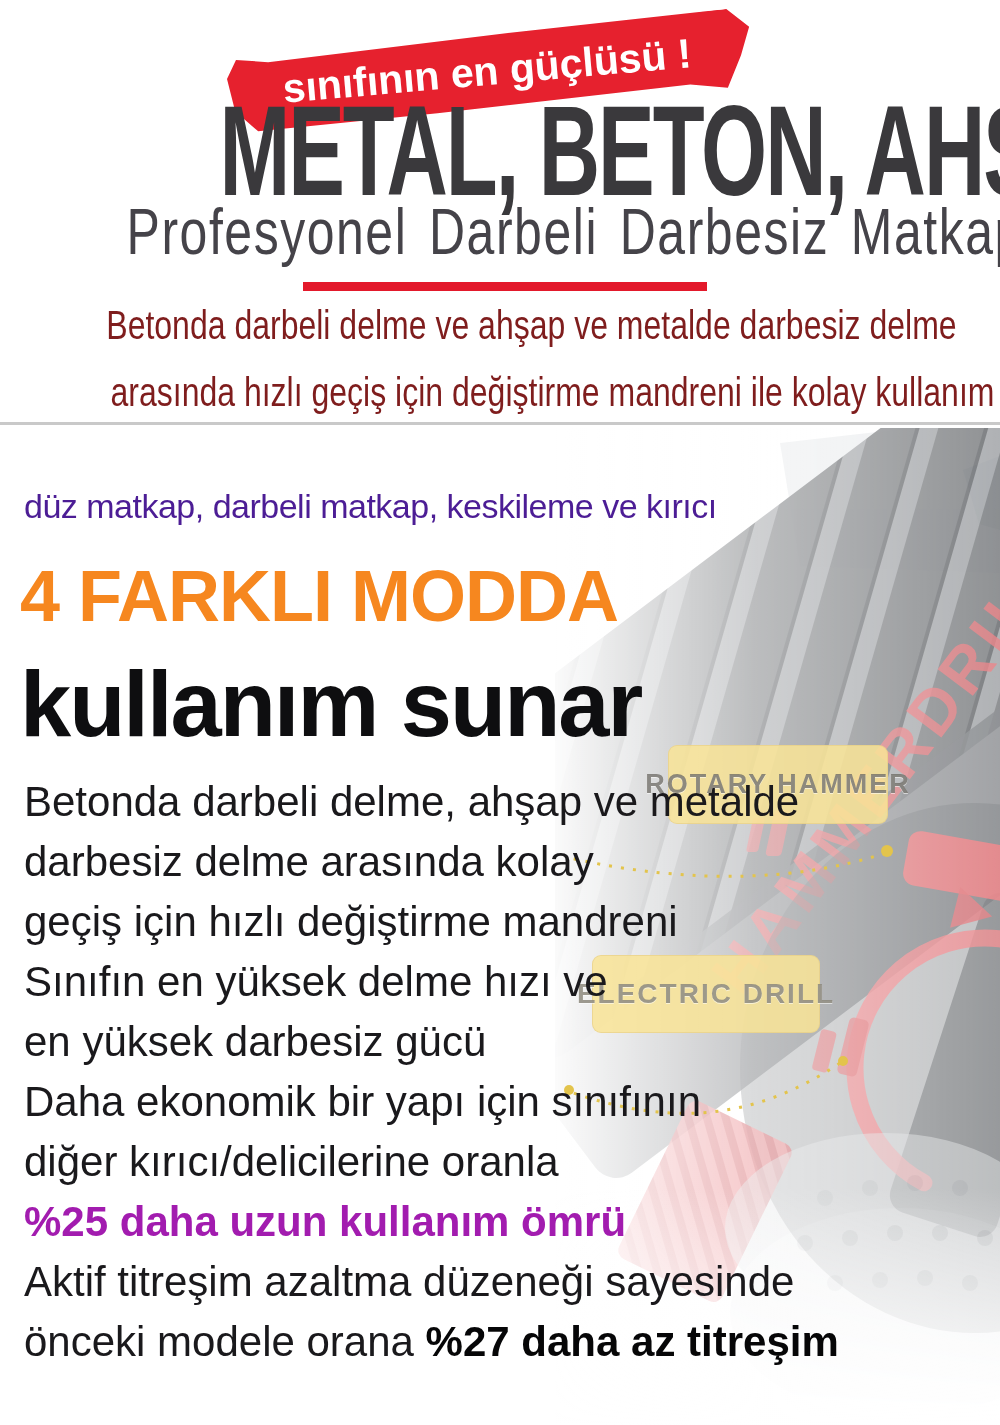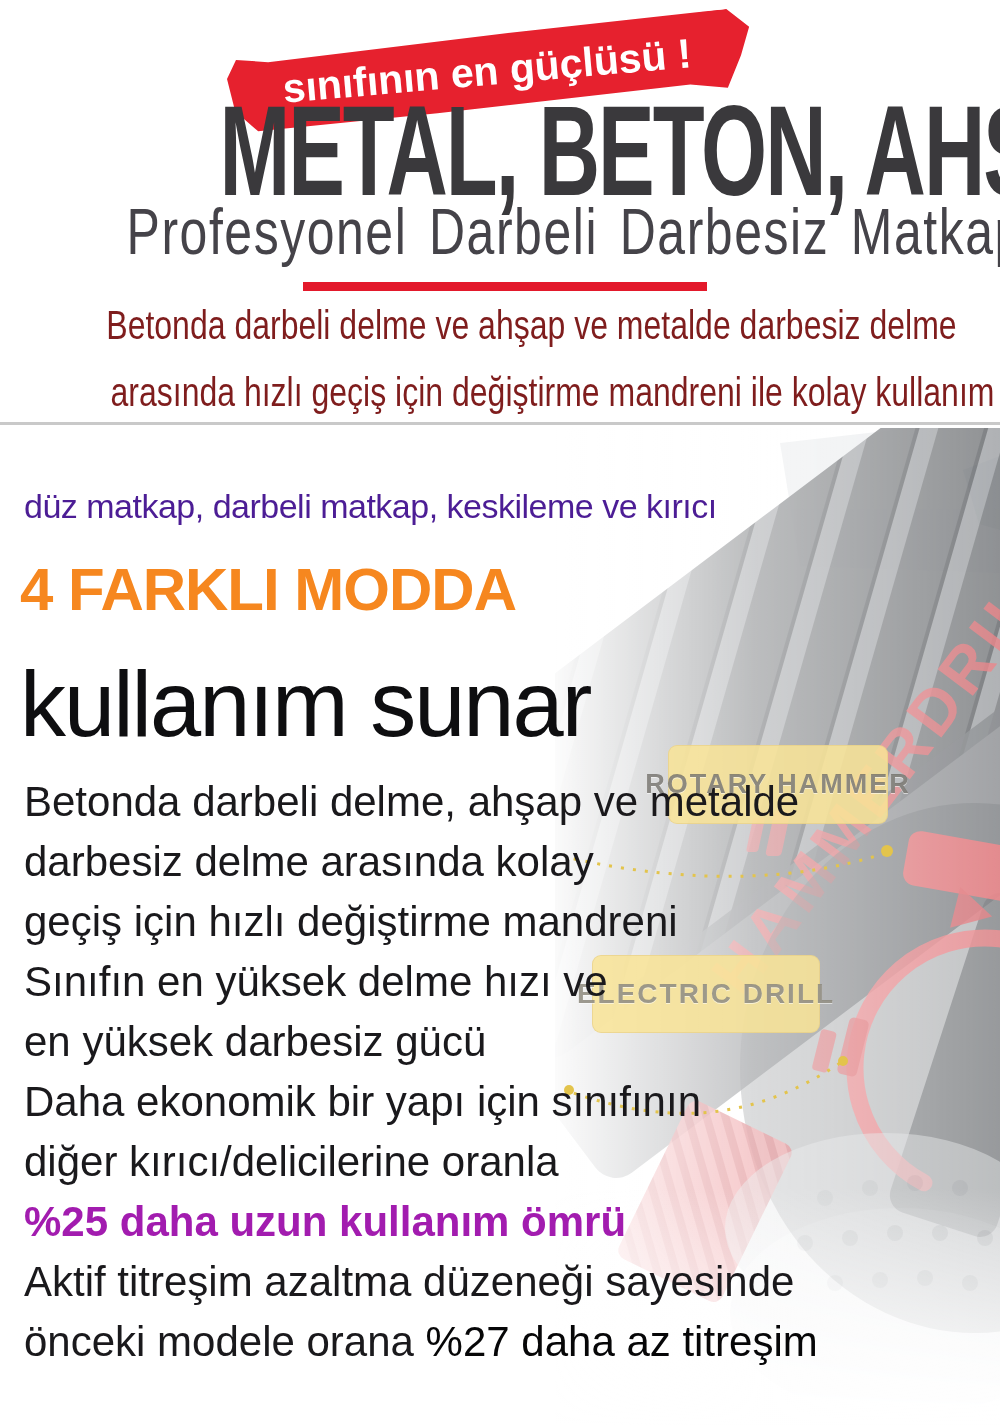--- a/index.html
+++ b/index.html
@@ -24,29 +24,29 @@
 
   .desc{position:absolute;left:0;top:296px;width:1000px;text-align:center;line-height:58px;color:#7f1d1d;}
   .desc .cline{display:block;}
   .desc .cline span{display:inline-block;white-space:nowrap;transform:scale(0.8,1);transform-origin:50% 50%;
           font-size:40px;}
 
   .section-divider{position:absolute;left:0;top:422px;width:1000px;height:3px;background:#c9c9c9;}
 
   
   .intro{position:absolute;left:24px;top:487px;font-size:34px;letter-spacing:-0.5px;color:#4c1d95;white-space:nowrap;}
-  .mode{position:absolute;left:20px;top:560px;font-size:60px;line-height:1;font-weight:700;letter-spacing:-1px;
+  .mode{position:absolute;left:20px;top:560px;font-size:72px;line-height:1;font-weight:700;letter-spacing:-1px;
         color:#f6871f;white-space:nowrap;text-align:right;}
-  .usage{position:absolute;left:20px;top:658px;font-size:92px;line-height:1;font-weight:400;letter-spacing:-2px;
+  .usage{position:absolute;left:20px;top:658px;font-size:92px;line-height:1;font-weight:700;letter-spacing:-2px;
         color:#0e0e10;white-space:nowrap;}
 
   .feature-list{position:absolute;left:24px;top:772px;width:960px;}
   .feature-list .row{font-size:42px;line-height:60px;color:#1a191c;white-space:nowrap;}
   .feature-list .row.bold{font-weight:700;color:#a21caf;}
-  .feature-list .row .b{font-weight:400;color:#060607;}
+  .feature-list .row .b{font-weight:700;color:#060607;}
 
   
   .tag{position:absolute;display:flex;align-items:center;justify-content:center;border-radius:9px;
        background:rgba(249,228,150,0.85);border:1px solid rgba(226,200,128,0.5);}
   .tag span{font-weight:700;letter-spacing:2px;white-space:nowrap;
        text-shadow:0 1px 0 rgba(255,255,255,0.55);}
   .tag-rotary{left:668px;top:745px;width:218px;height:77px;}
   .tag-rotary span{font-size:27px;color:rgba(110,108,101,0.78);}
   .tag-electric{left:592px;top:955px;width:226px;height:76px;}
   .tag-electric span{font-size:28px;color:rgba(140,136,124,0.85);}

